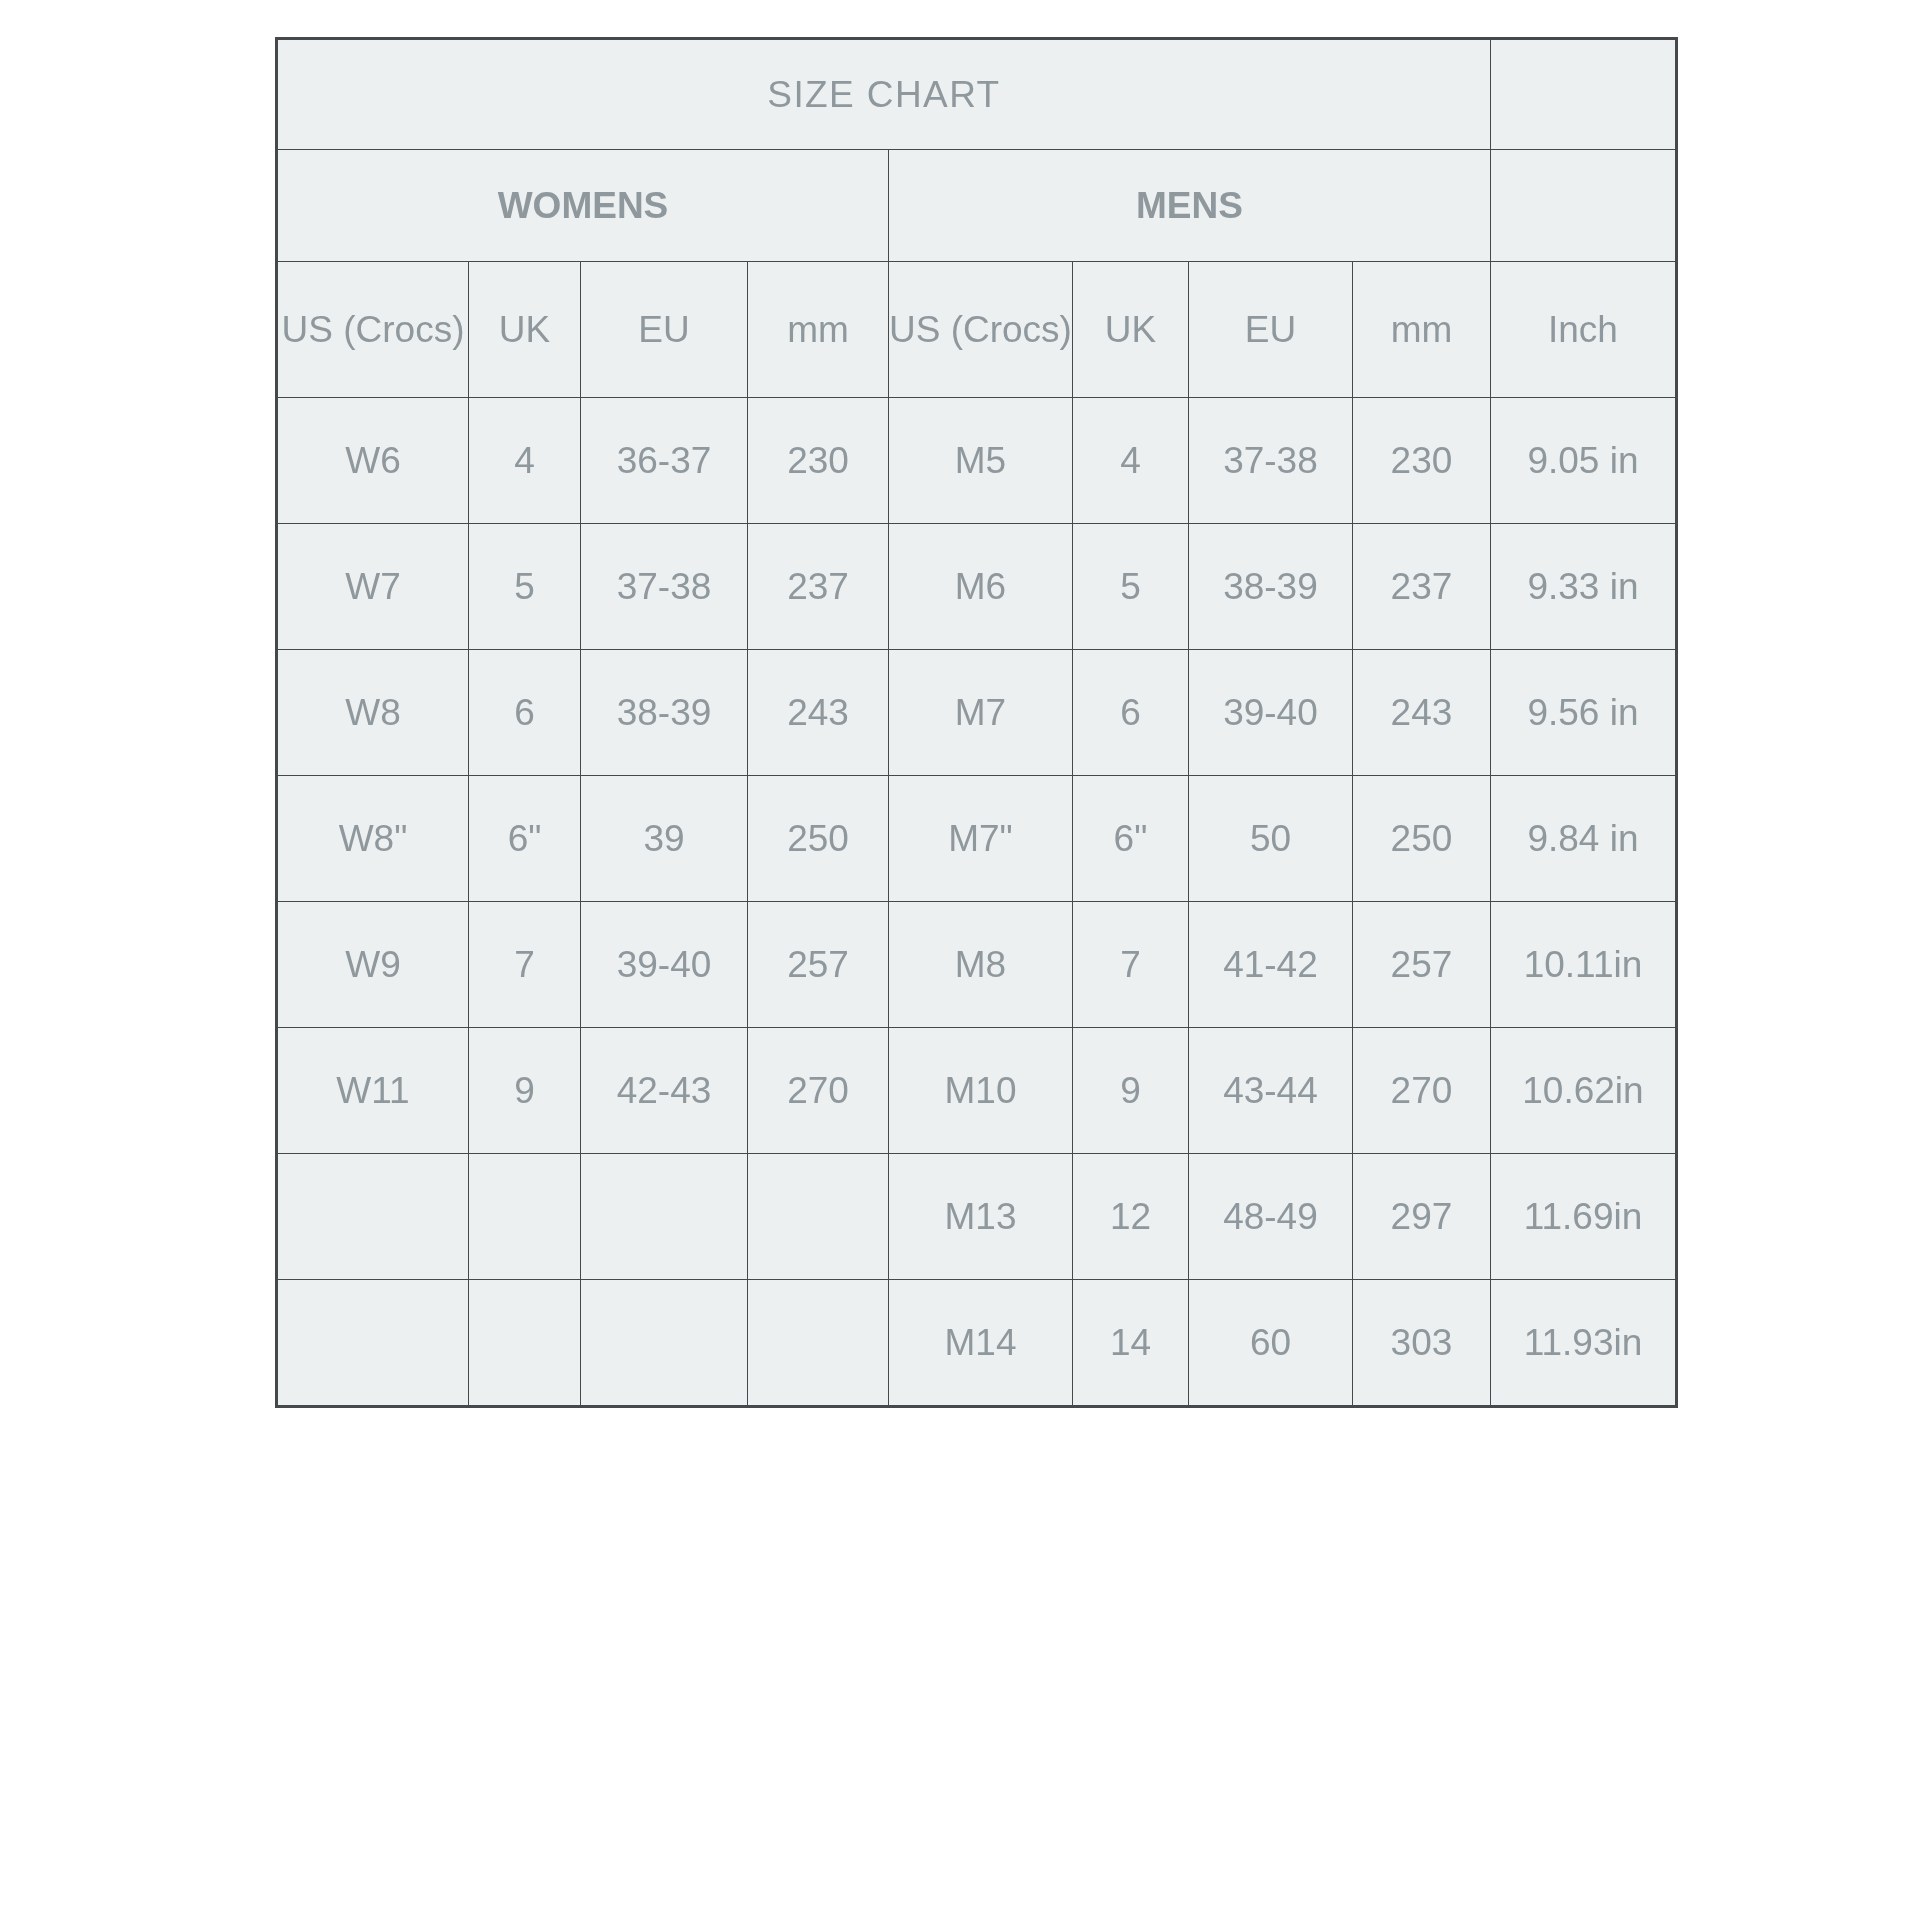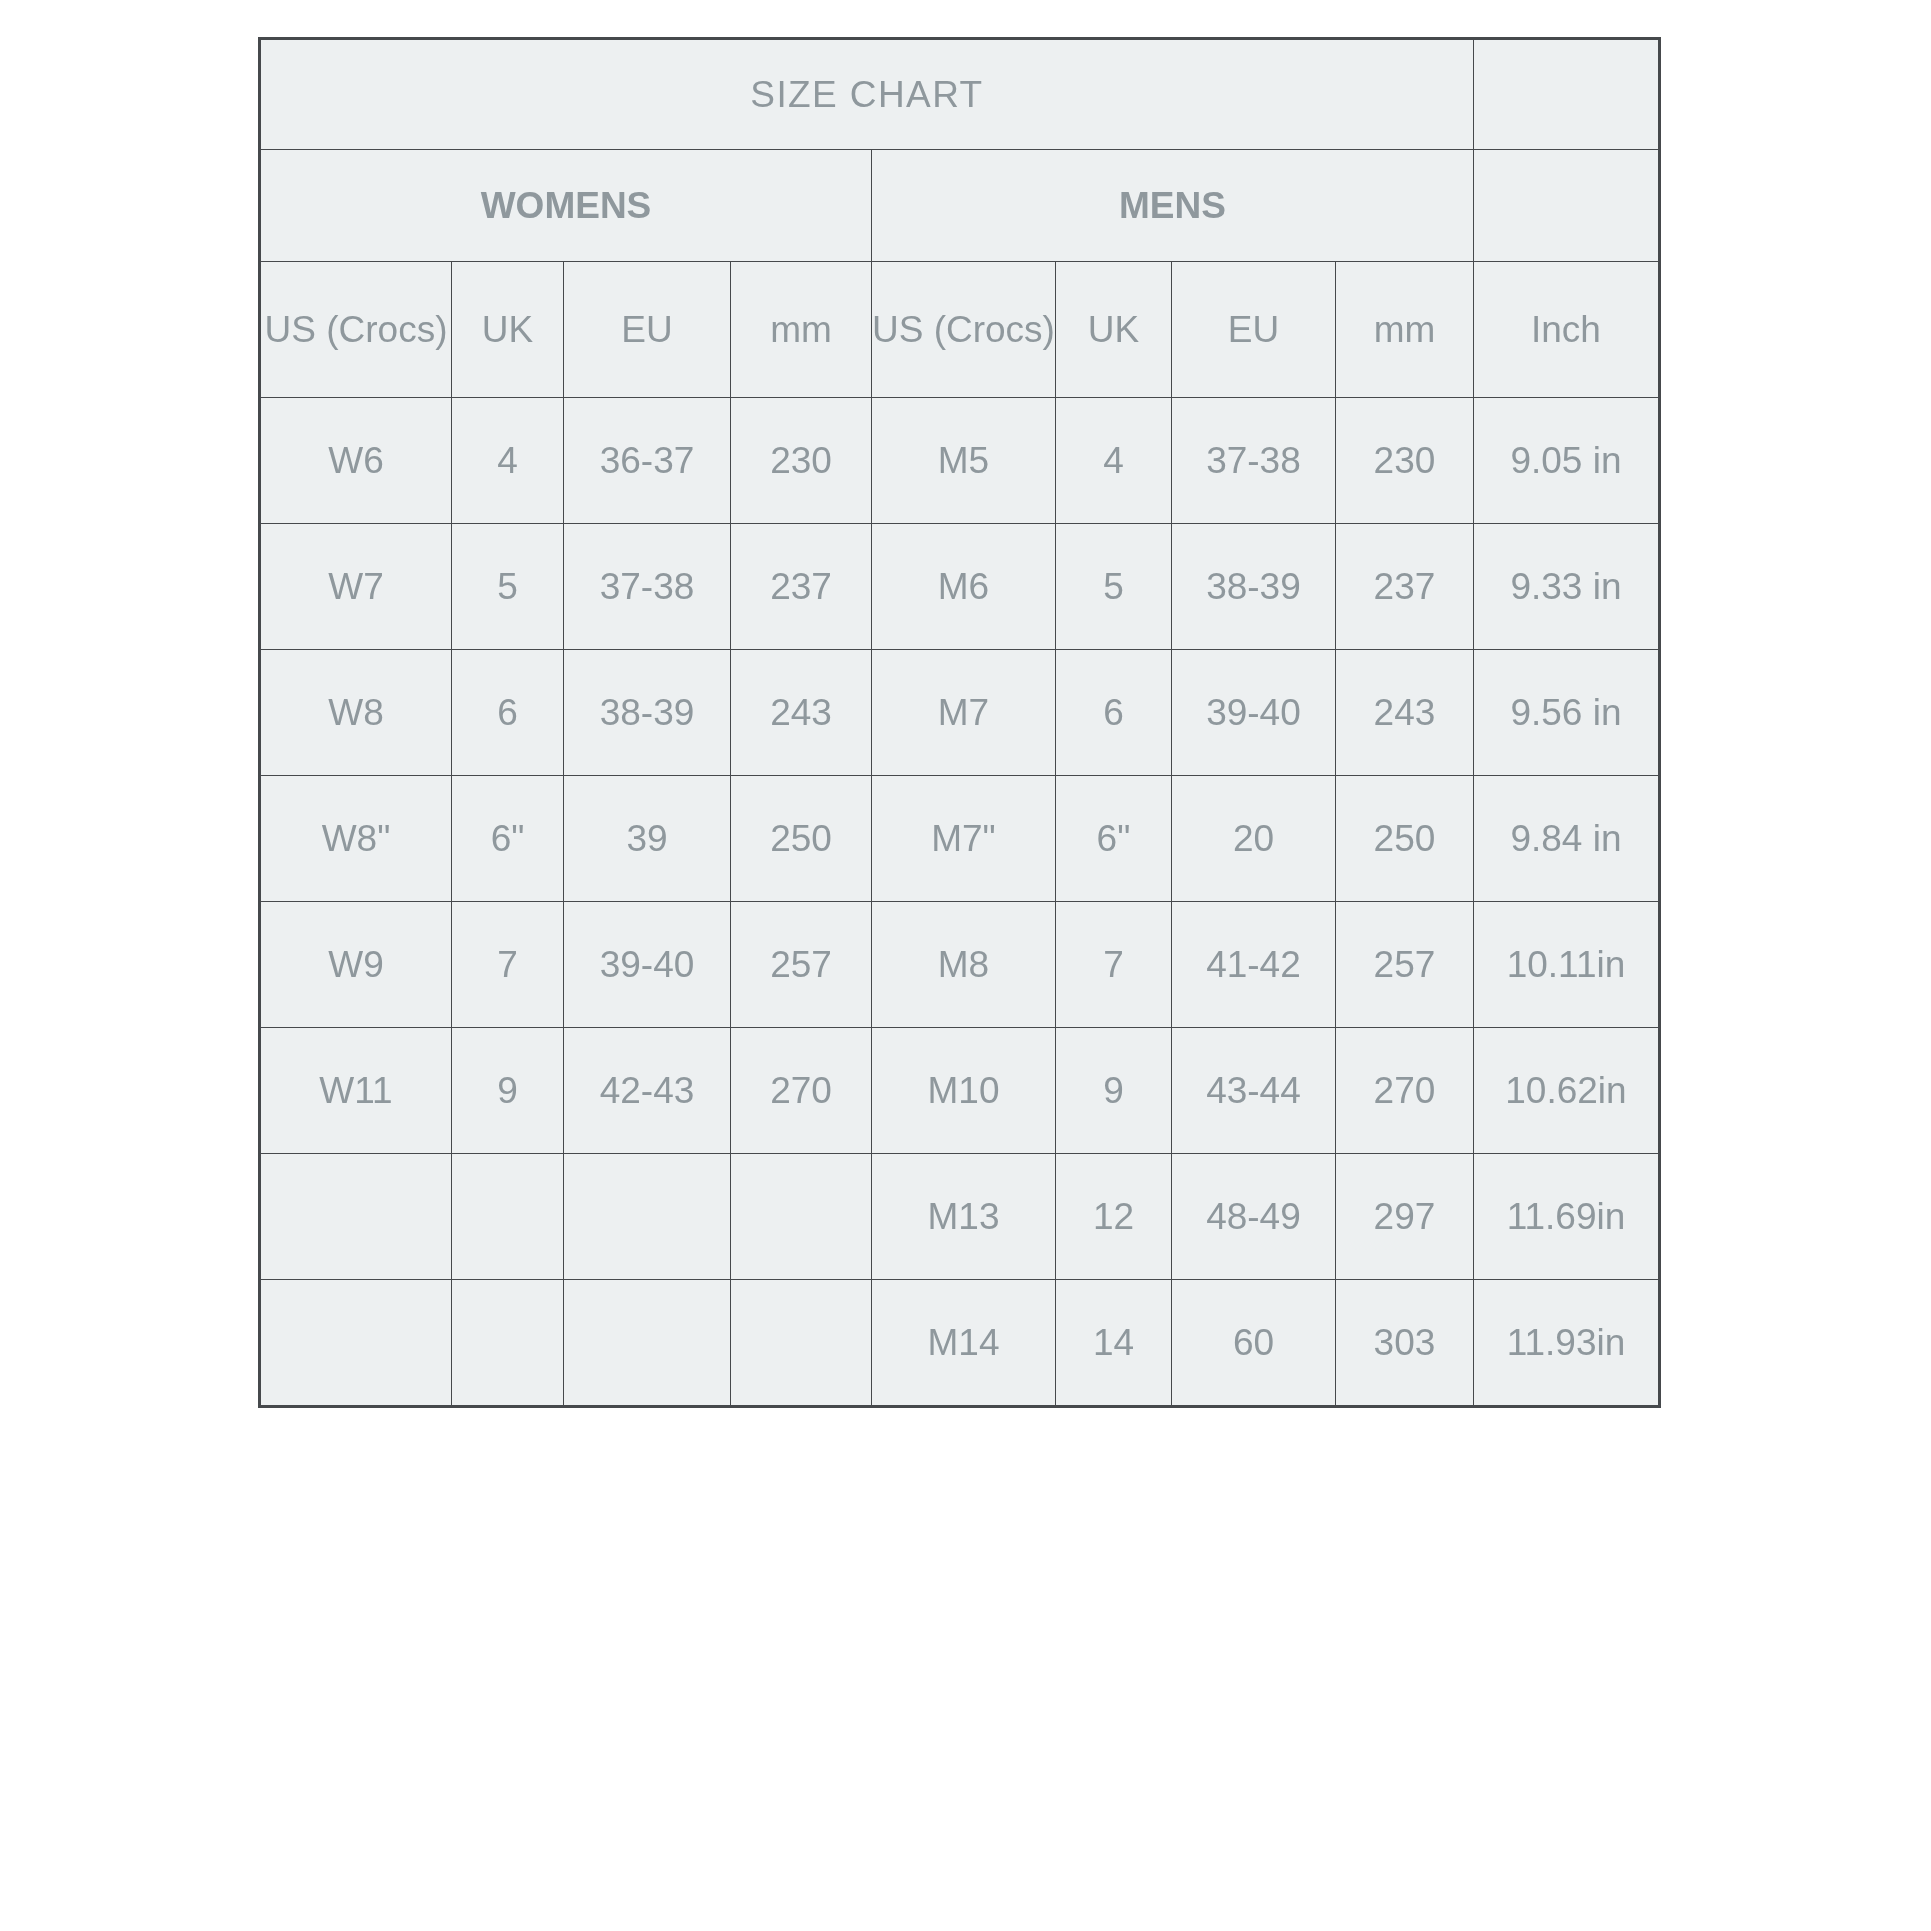--- a/index.html
+++ b/index.html
@@ -12,21 +12,21 @@
     position: relative;
   }
   :root {
     --border-c: #46494c;
     --cell-bg: #edf0f1;
     --head-text: #6d767b;
     --data-text: #8f989d;
   }
   table.size-chart {
     position: absolute;
-    left: 258px;
+    left: 275px;
     top: 37px;
     border-collapse: collapse;
     table-layout: fixed;
     border: 3.9px solid var(--border-c);
   }
   table.size-chart td {
     border: 1.9px solid var(--border-c);
     background: var(--cell-bg);
     text-align: center;
     vertical-align: middle;
@@ -112,21 +112,21 @@
         <td>243</td>
         <td class="thick-l">9.56 in</td>
       </tr>
       <tr class="data-row">
         <td>W8"</td>
         <td>6"</td>
         <td>39</td>
         <td>250</td>
         <td class="thick-l">M7"</td>
         <td>6"</td>
-        <td>20</td>
+        <td>50</td>
         <td>250</td>
         <td class="thick-l">9.84 in</td>
       </tr>
       <tr class="data-row">
         <td>W9</td>
         <td>7</td>
         <td>39-40</td>
         <td>257</td>
         <td class="thick-l">M8</td>
         <td>7</td>

